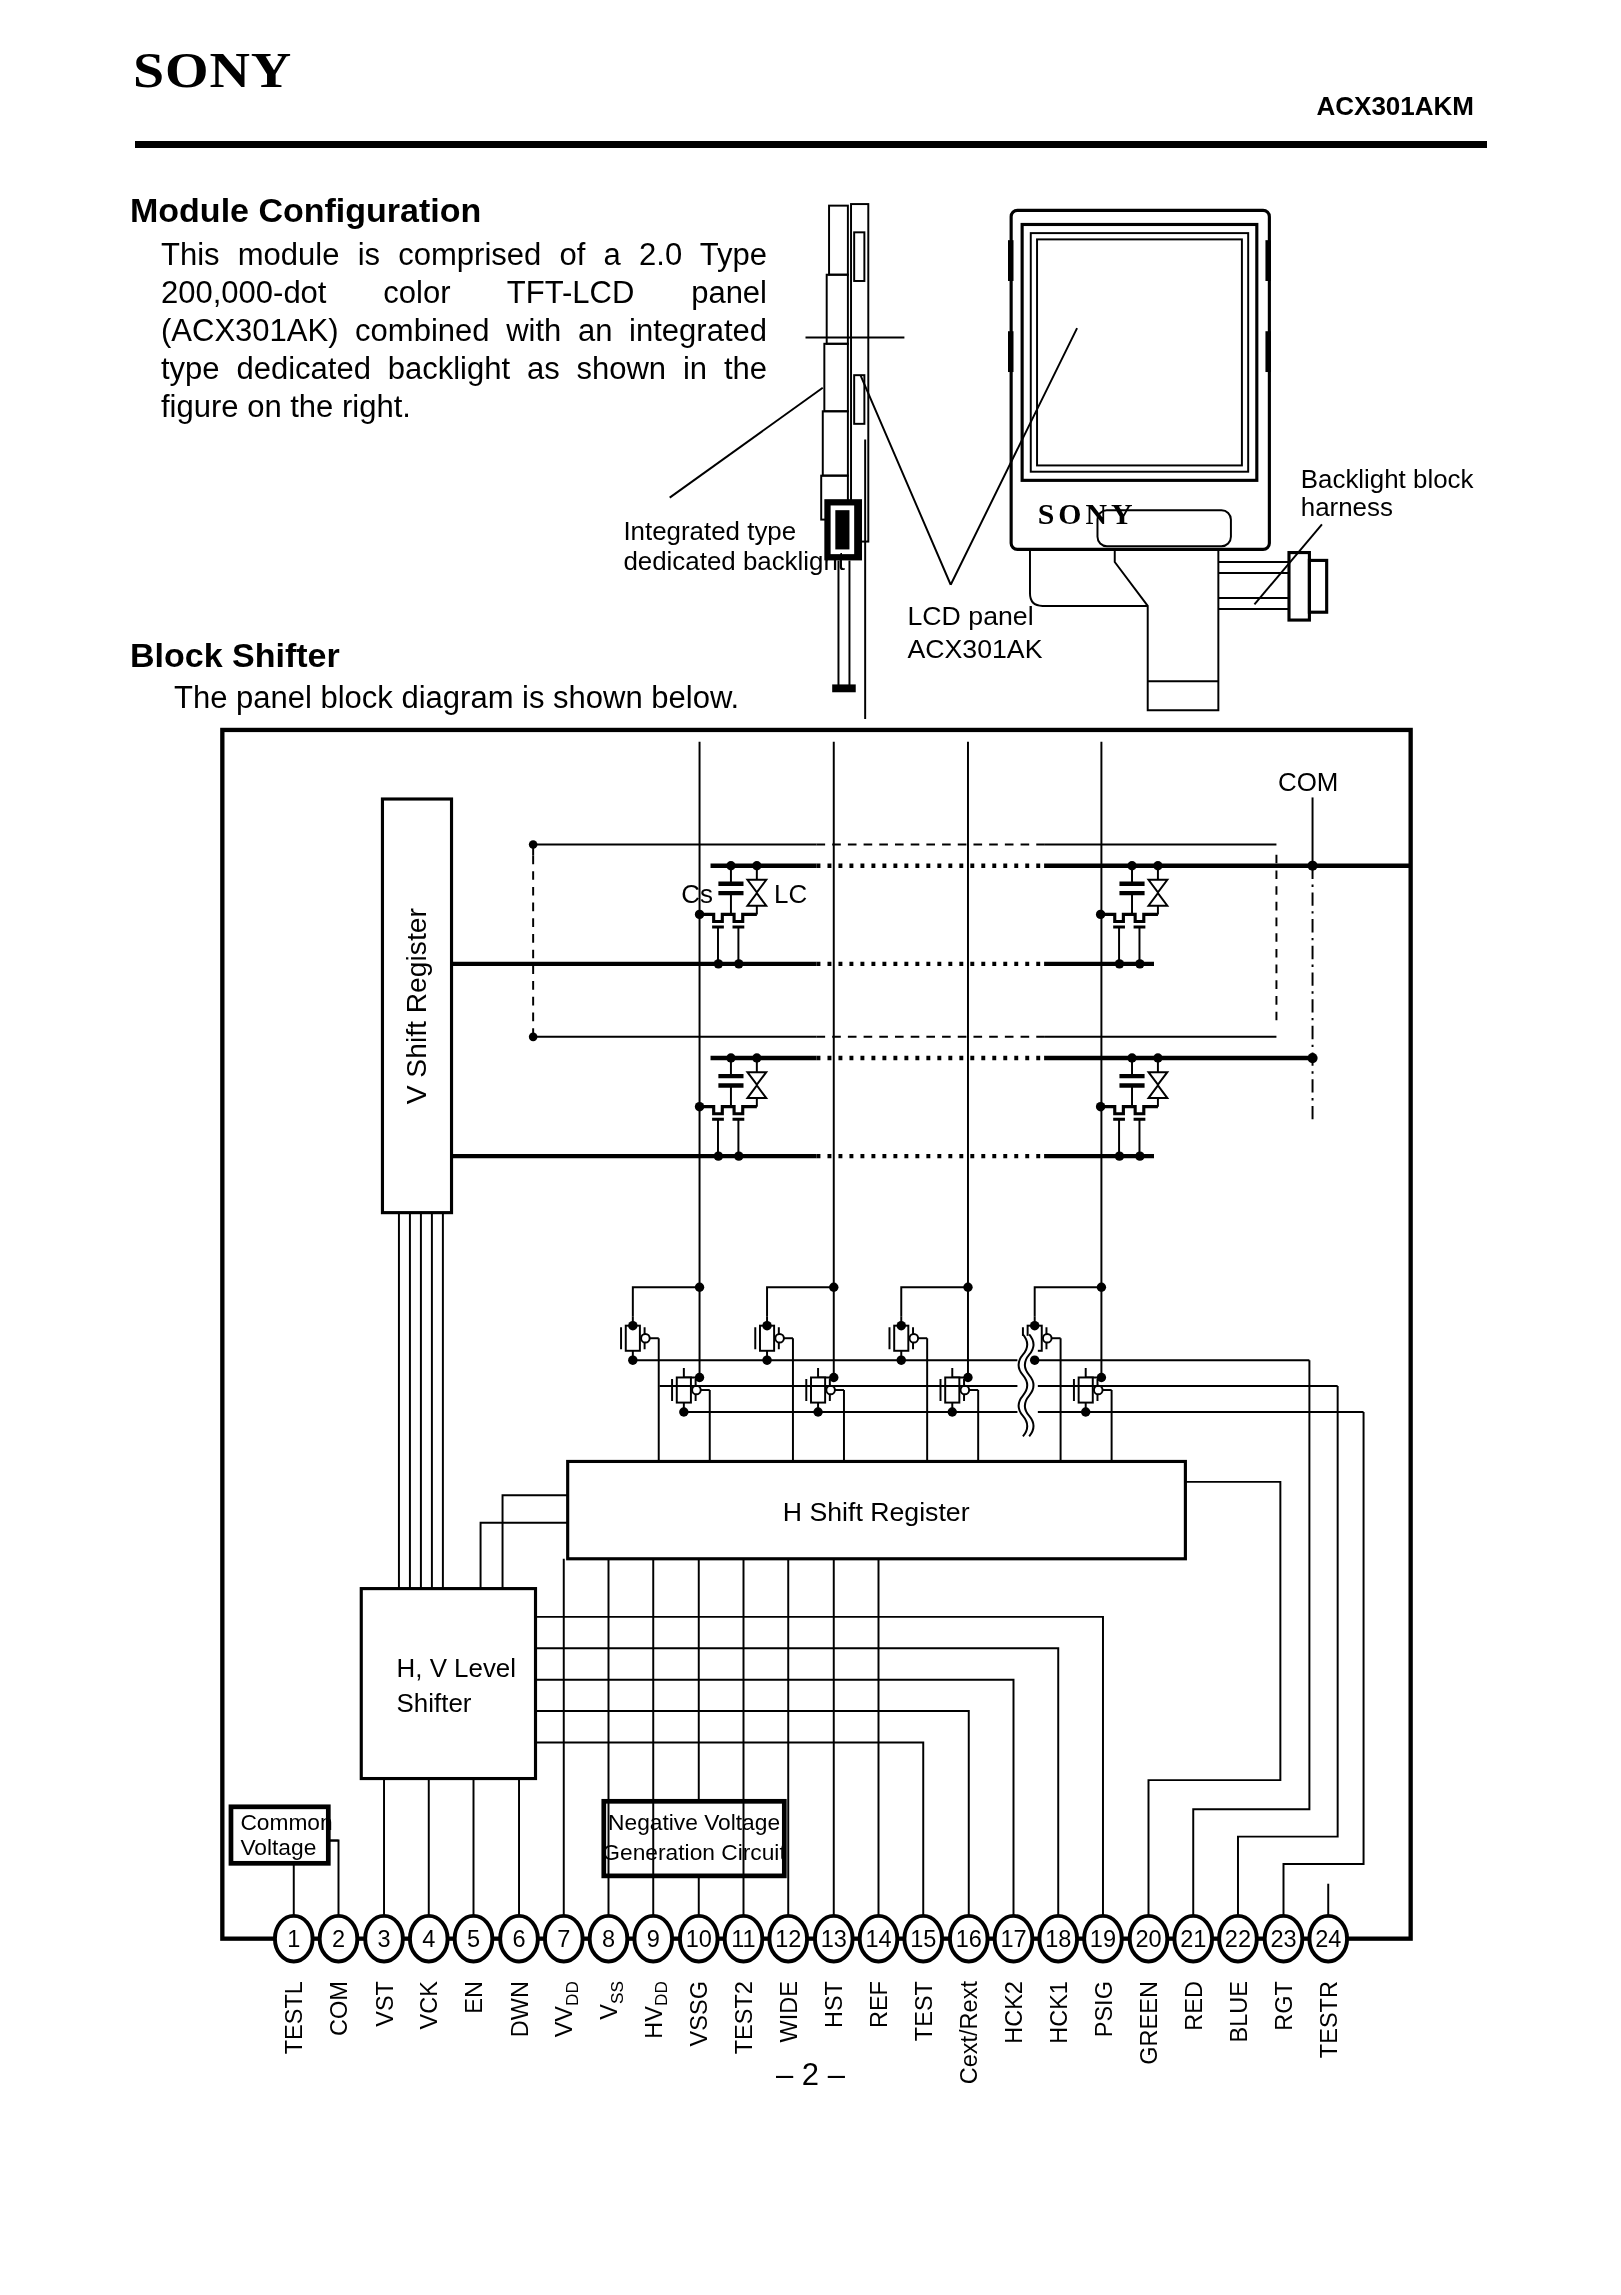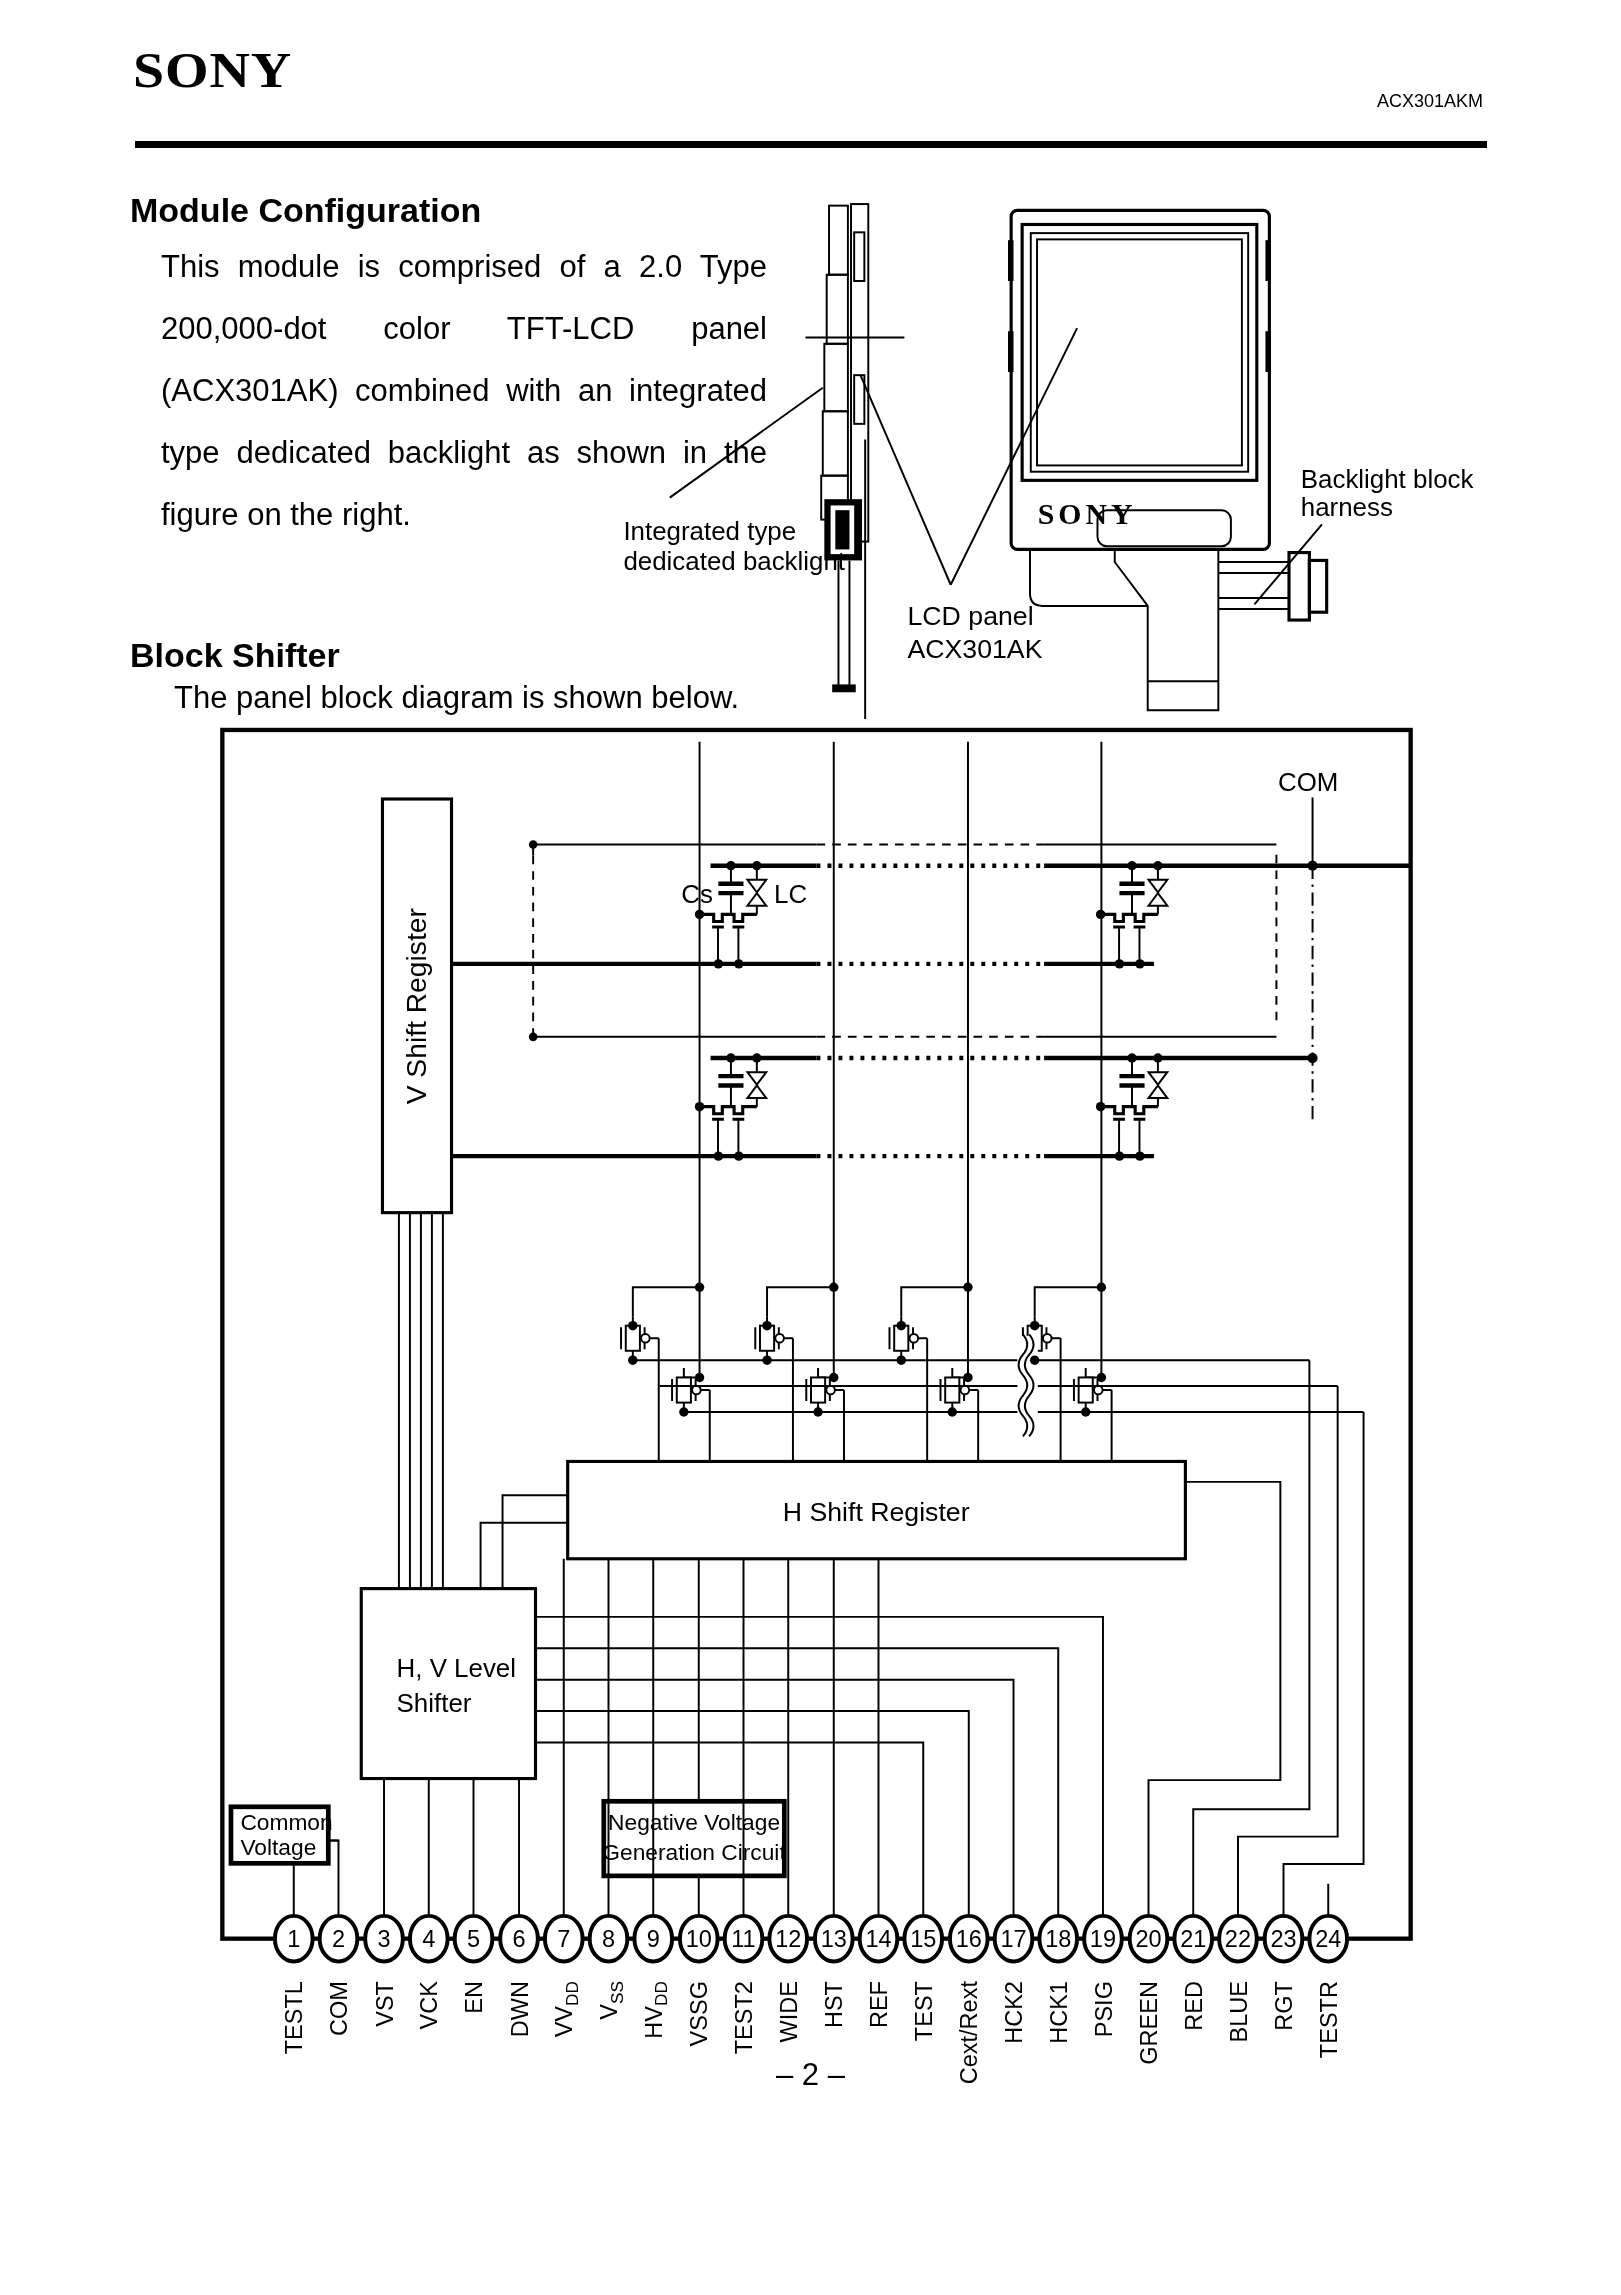--- a/index.html
+++ b/index.html
@@ -5,25 +5,25 @@
   html,body{margin:0;padding:0;}
   body{
     width:1622px;height:2295px;position:relative;background:#ffffff;color:#000;
     font-family:"Liberation Sans", sans-serif;overflow:hidden;
   }
   .abs{position:absolute;}
   .logo{
     left:133px;top:41px;font-family:"Liberation Serif", serif;font-weight:bold;
     font-size:50px;letter-spacing:0.8px;transform:scaleX(1.12);transform-origin:left top;
   }
-  .doc-id{right:139px;top:91px;font-size:18px;}
+  .doc-id{right:148px;top:91px;font-size:26px;font-weight:bold;}
   .rule{left:135px;top:141px;width:1352px;height:7px;background:#000;}
   .h1{font-size:34px;font-weight:bold;}
   .mc-head{left:130px;top:191px;}
-  .mc-body{left:161px;top:236px;width:606px;font-size:31px;line-height:62px;text-align:justify;}
+  .mc-body{left:161px;top:236px;width:606px;font-size:31px;line-height:38px;text-align:justify;}
   .bd-head{left:130px;top:636px;}
   .bd-sub{left:174px;top:680px;font-size:31px;text-align:right;}
   .pageno{left:732px;top:2057px;width:157px;text-align:center;font-size:31px;}
   svg{position:absolute;left:0;top:0;}
   svg text{fill:#000;stroke:none;}
   .ln{stroke:#000;stroke-width:2.5;fill:none;}
   .md{stroke:#000;stroke-width:4;fill:none;}
   .tk{stroke:#000;stroke-width:5.5;fill:none;}
   .dtk{stroke:#000;stroke-width:5.5;fill:none;stroke-dasharray:5 9;}
   .dsh{stroke:#000;stroke-width:2.5;fill:none;stroke-dasharray:11 9;}

